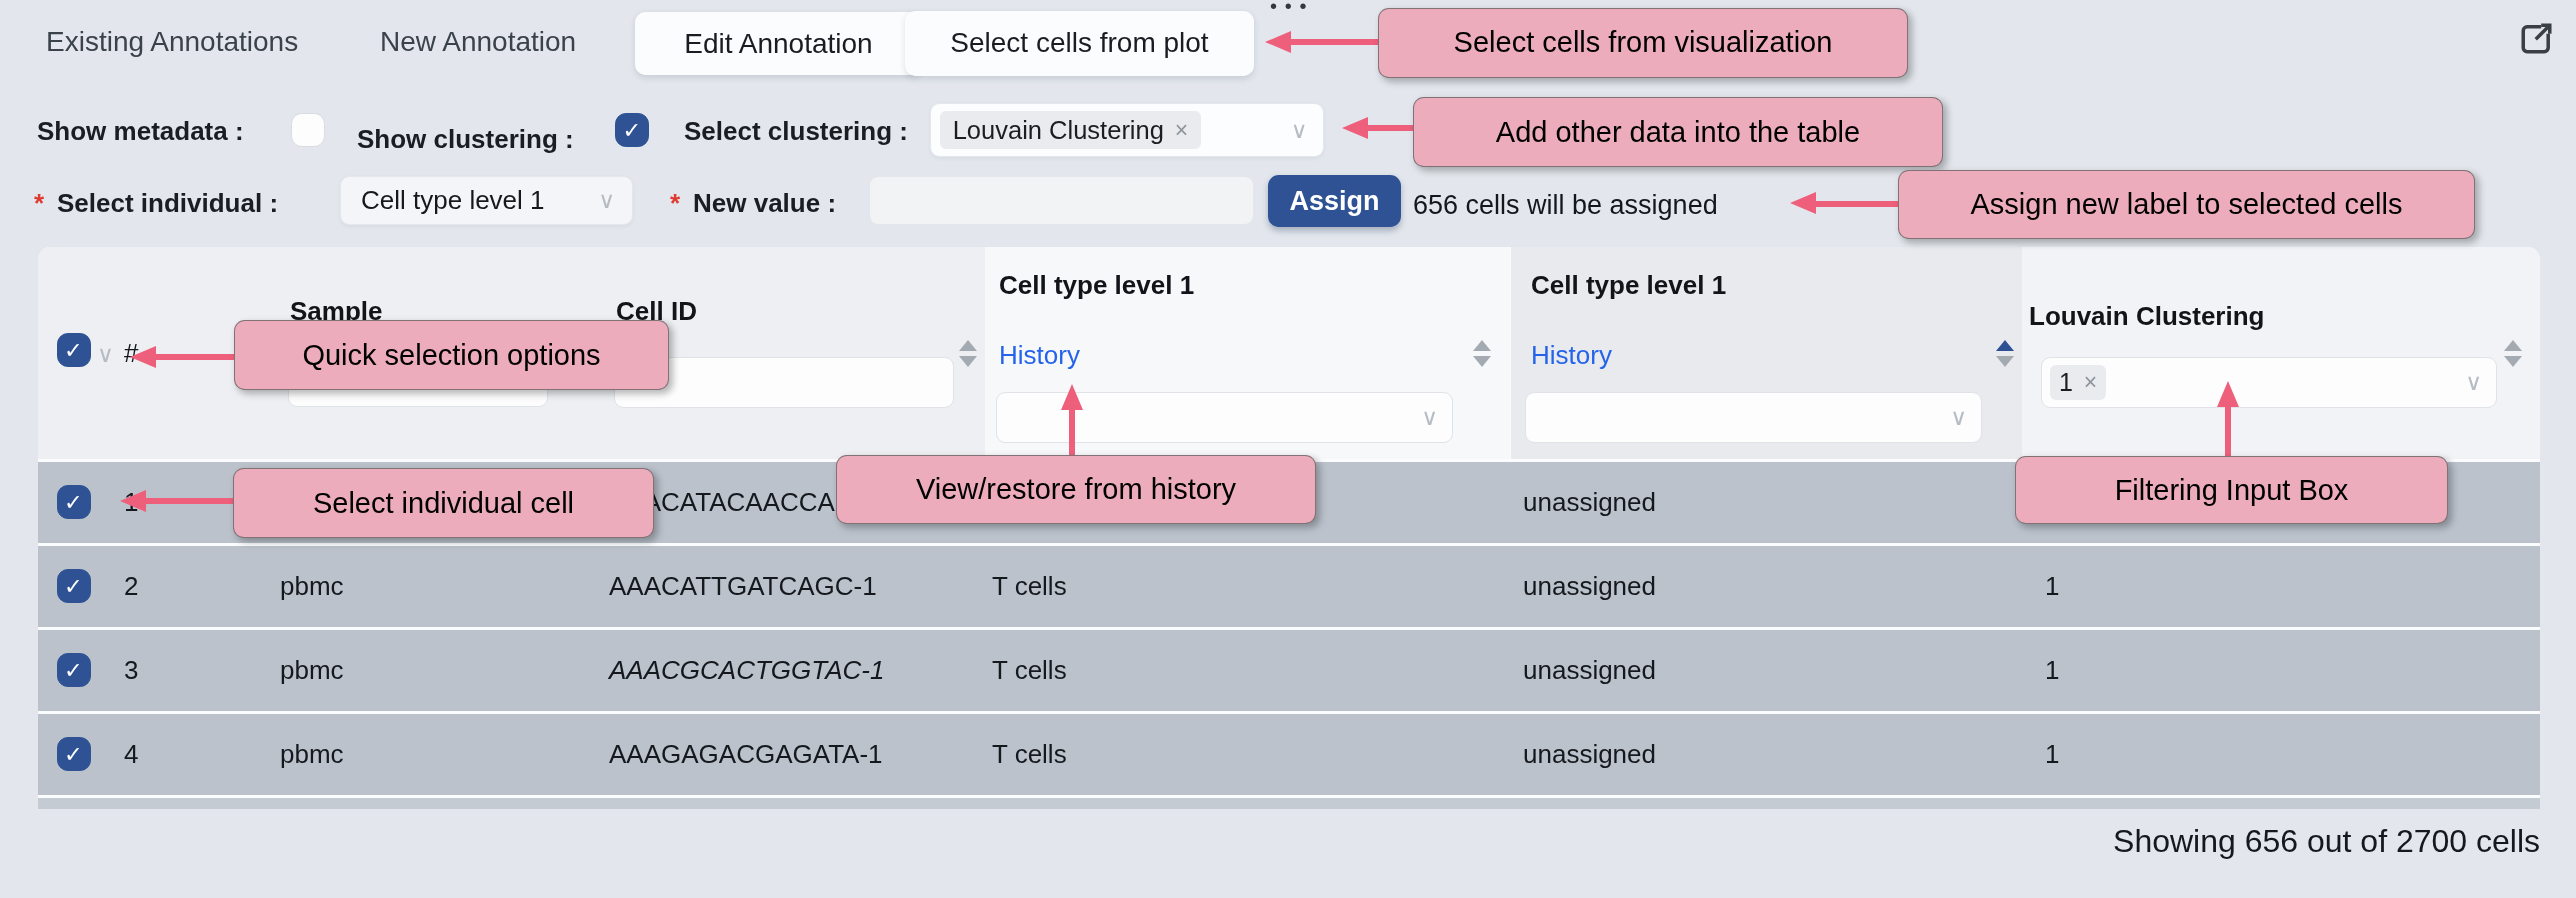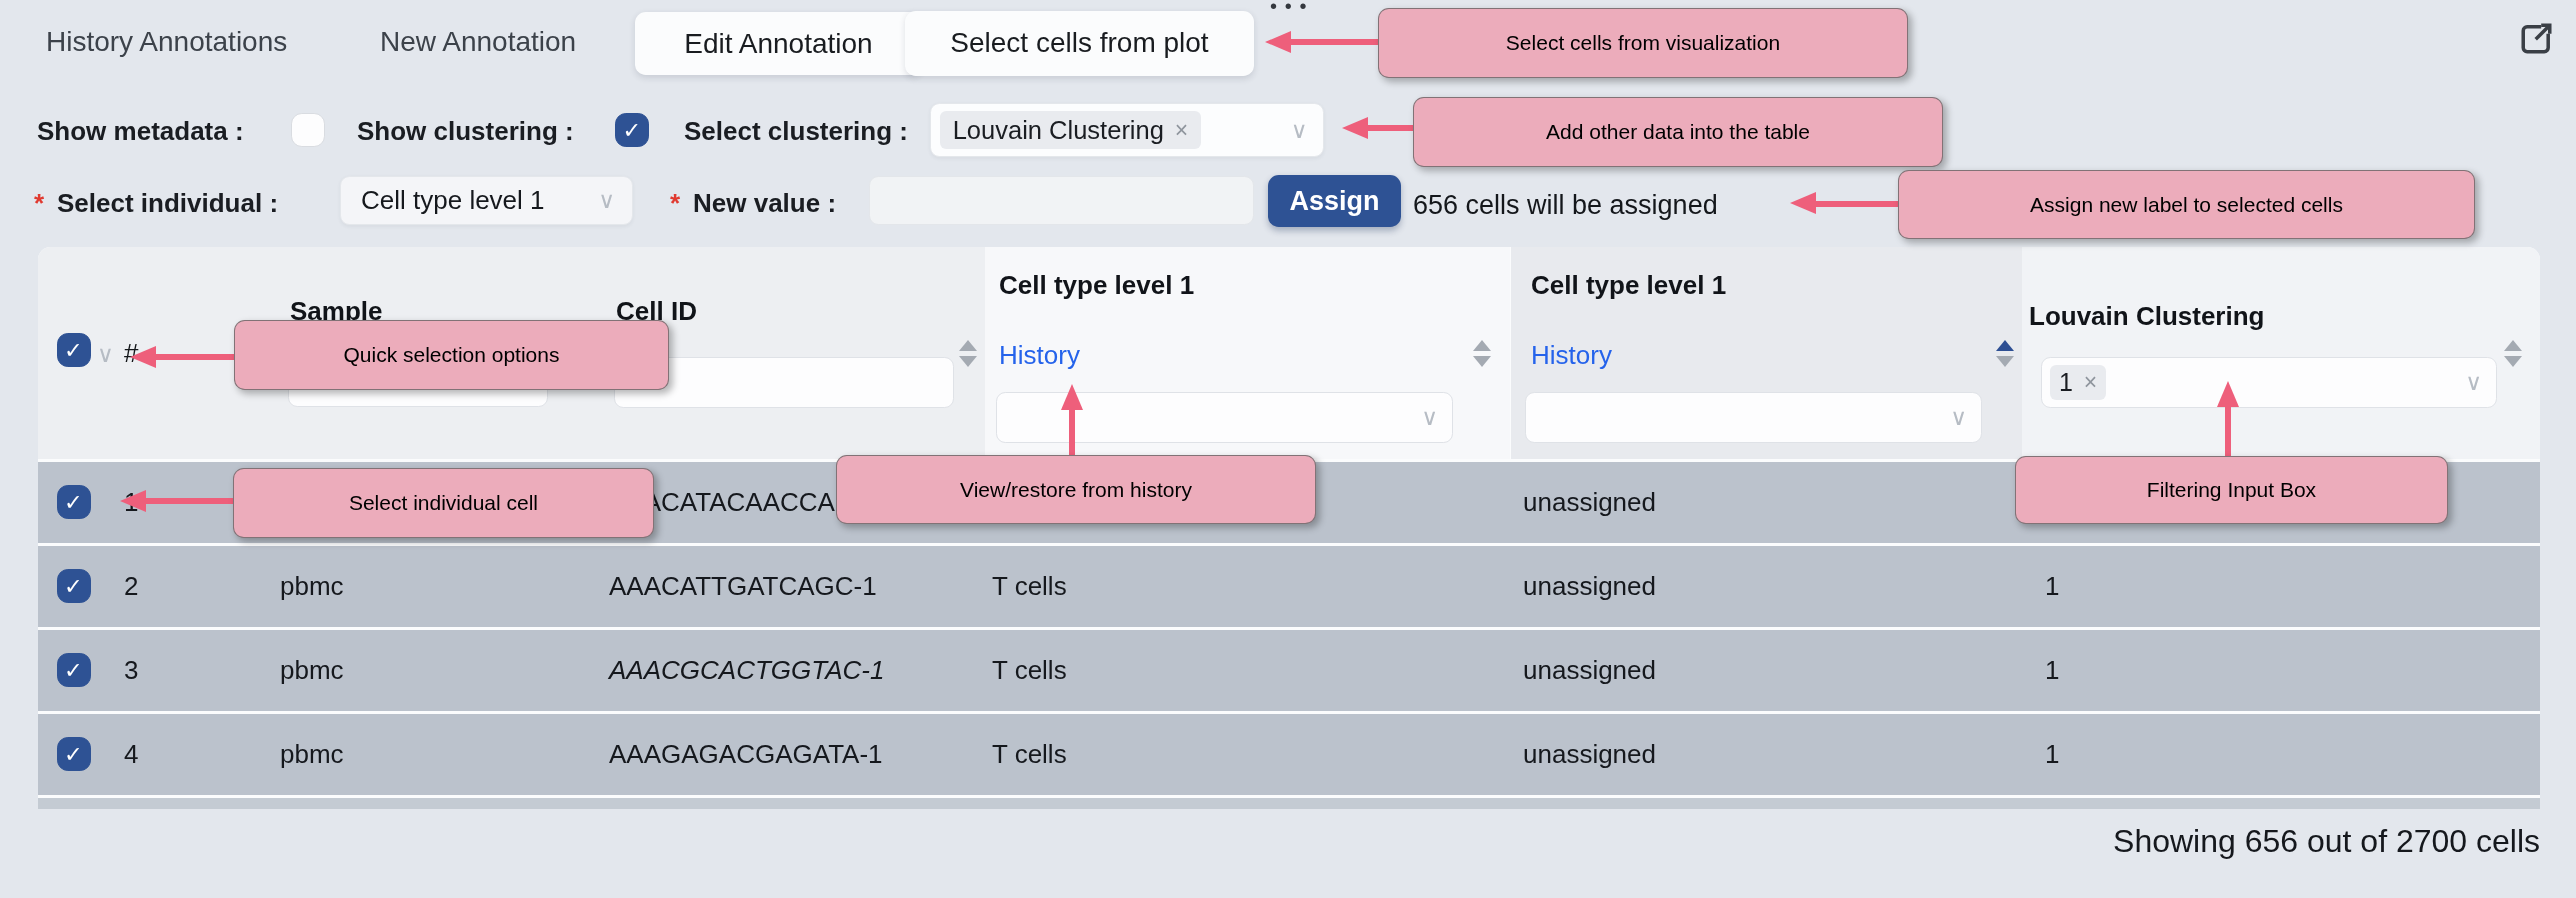--- a/index.html
+++ b/index.html
@@ -77,31 +77,31 @@
   .row{left:0;width:2502px;height:81px;background:#bbc2cc;}
   .cell{position:absolute;top:25px;font-size:26px;color:#15181d;white-space:nowrap;}
   .row .checkbox{position:absolute;left:18.5px;top:23px;}
   .hash{font-size:26px;font-weight:500;color:#14171a;}
   .footer-text{font-size:32px;color:#15181d;white-space:nowrap;}
   
   .callout{
     background:#ecacbb;border:1.5px solid rgba(95,95,95,.75);border-radius:10.8px;
     box-shadow:3.1px 3.9px 7px rgba(0,0,0,.28);
     display:flex;align-items:center;justify-content:center;
-    font-size:21px;font-weight:500;color:#000;white-space:nowrap;z-index:20;
+    font-size:29px;font-weight:500;color:#000;white-space:nowrap;z-index:20;
   }
   .aline{background:#ee5f7b;z-index:19;}
   .ahead-left{width:0;height:0;border-top:11.6px solid transparent;border-bottom:11.6px solid transparent;border-right:26px solid #ee5f7b;z-index:19;}
   .ahead-up{width:0;height:0;border-left:11.6px solid transparent;border-right:11.6px solid transparent;border-bottom:26px solid #ee5f7b;z-index:19;}
   .icon-btn{cursor:pointer;}
 </style>
 </head>
 <body>
 
-<div class="abs tab" style="left:46px;top:26px;">History Annotations</div>
+<div class="abs tab" style="left:46px;top:26px;">Existing Annotations</div>
 <div class="abs tab" style="left:380px;top:26px;">New Annotation</div>
 <div class="abs pill" style="left:635px;top:12.4px;width:287px;height:63px;">
   <span>Edit Annotation</span>
 </div>
 <div class="abs pill" style="left:905px;top:10.8px;width:349px;height:65px;">
   <span>Select cells from plot</span>
 </div>
 <div class="abs dots" style="left:1270px;top:-4.6px;">•••</div>
 
 <div class="abs icon-btn" style="left:2517px;top:18.5px;width:39px;height:39px;">
@@ -111,21 +111,21 @@
     <path d="M31 8 h11 v11" stroke="#3a3f46" stroke-width="4.5" fill="none"></path>
   </svg>
 </div>
 
 <div class="abs ahead-left" style="left:1265px;top:31px;"></div>
 <div class="abs aline" style="left:1290px;top:39px;width:90px;height:6.2px;"></div>
 <div class="abs callout" style="left:1378px;top:7.7px;width:528px;height:68px;">Select cells from visualization</div>
 
 <div class="abs ctl-label" style="left:37px;top:116px;">Show metadata :</div>
 <div class="abs checkbox" style="left:291px;top:113px;"></div>
-<div class="abs ctl-label" style="left:357px;top:116px;">Show clustering :</div>
+<div class="abs ctl-label" style="left:357px;top:124px;">Show clustering :</div>
 <div class="abs checkbox checked" style="left:615px;top:113px;">
   <span>✓</span>
 </div>
 <div class="abs ctl-label" style="left:684px;top:116px;">Select clustering :</div>
 <div class="abs selbox" style="left:930px;top:103px;width:394px;height:54px;padding:0 15.4px 0 9.3px;">
   <span class="tag">
     <span>Louvain Clustering</span>
     <span class="x">×</span>
   </span>
   <span class="chev">∨</span>

